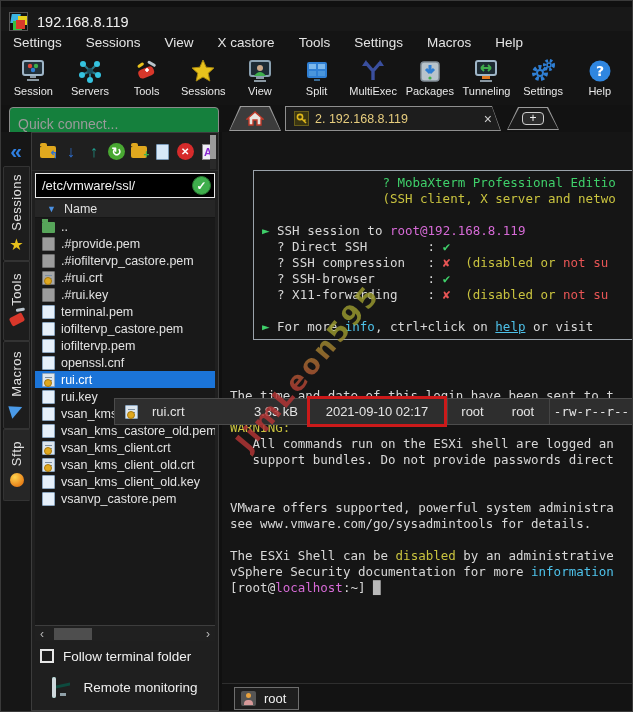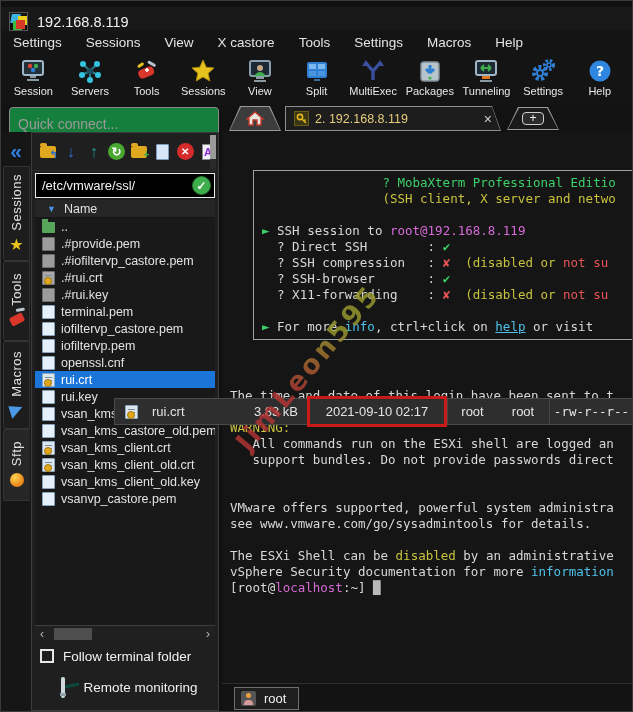--- a/index.html
+++ b/index.html
@@ -92,21 +92,21 @@
   .fic-cert::after,.fic-cert-dim::after{content:"";position:absolute;left:1px;bottom:-1px;width:6px;height:6px;border-radius:50%;background:#e0a81e;border:1px solid #a87a10;}
   .fic-cert-dim{background:#a8a8a8;border:1px solid #707070;}
 
   .hscroll{position:absolute;left:3px;right:3px;top:492px;height:16px;background:#202020;border-top:1px solid #3d3d3d;display:flex;align-items:center;}
   .hs-arrow{width:14px;text-align:center;color:#b8b8b8;font-size:12px;line-height:14px;}
   .hs-track{flex:1;height:14px;position:relative;}
   .hs-thumb{position:absolute;left:5px;top:1px;width:38px;height:12px;background:#4e4e4e;}
   .followrow{position:absolute;left:8px;top:516px;display:flex;align-items:flex-start;}
   .checkbox{width:14px;height:14px;border:2px solid #e8e8e8;background:transparent;margin-right:9px;}
   .follow-label{font-size:13.5px;color:#f0f0f0;}
-  .monitorrow{position:absolute;left:0;right:0;top:546px;display:flex;align-items:center;justify-content:center;gap:9px;text-align:center;}
+  .monitorrow{position:absolute;left:0;right:0;top:546px;display:flex;align-items:center;justify-content:center;gap:9px;}
   .mon-ic{width:22px;height:17px;position:relative;}
   .mon-screen{width:22px;height:13px;background:#1f8f7a;border:2px solid #cfd8dc;border-radius:2px;position:relative;overflow:hidden;}
   .mon-screen::before{content:"";position:absolute;left:2px;top:5px;width:14px;height:3px;background:#0d4a3e;transform:skewY(-12deg);}
   .mon-stand{position:absolute;left:8px;bottom:0;width:6px;height:3px;background:#90a0a8;}
   .mon-label{font-size:13.5px;color:#f0f0f0;}
 
   
   .terminal{position:absolute;left:221px;top:131px;width:412px;height:551px;background:#151515;overflow:hidden;font-family:"DejaVu Sans Mono",monospace;font-size:12.5px;line-height:16px;}
   .term-inner{padding:4px 0 0 8px;white-space:pre;}
   .banner-box{margin-left:23px;margin-top:2px;border:1px solid #9aa2aa;padding:4px 0 4px 8px;width:700px;}

